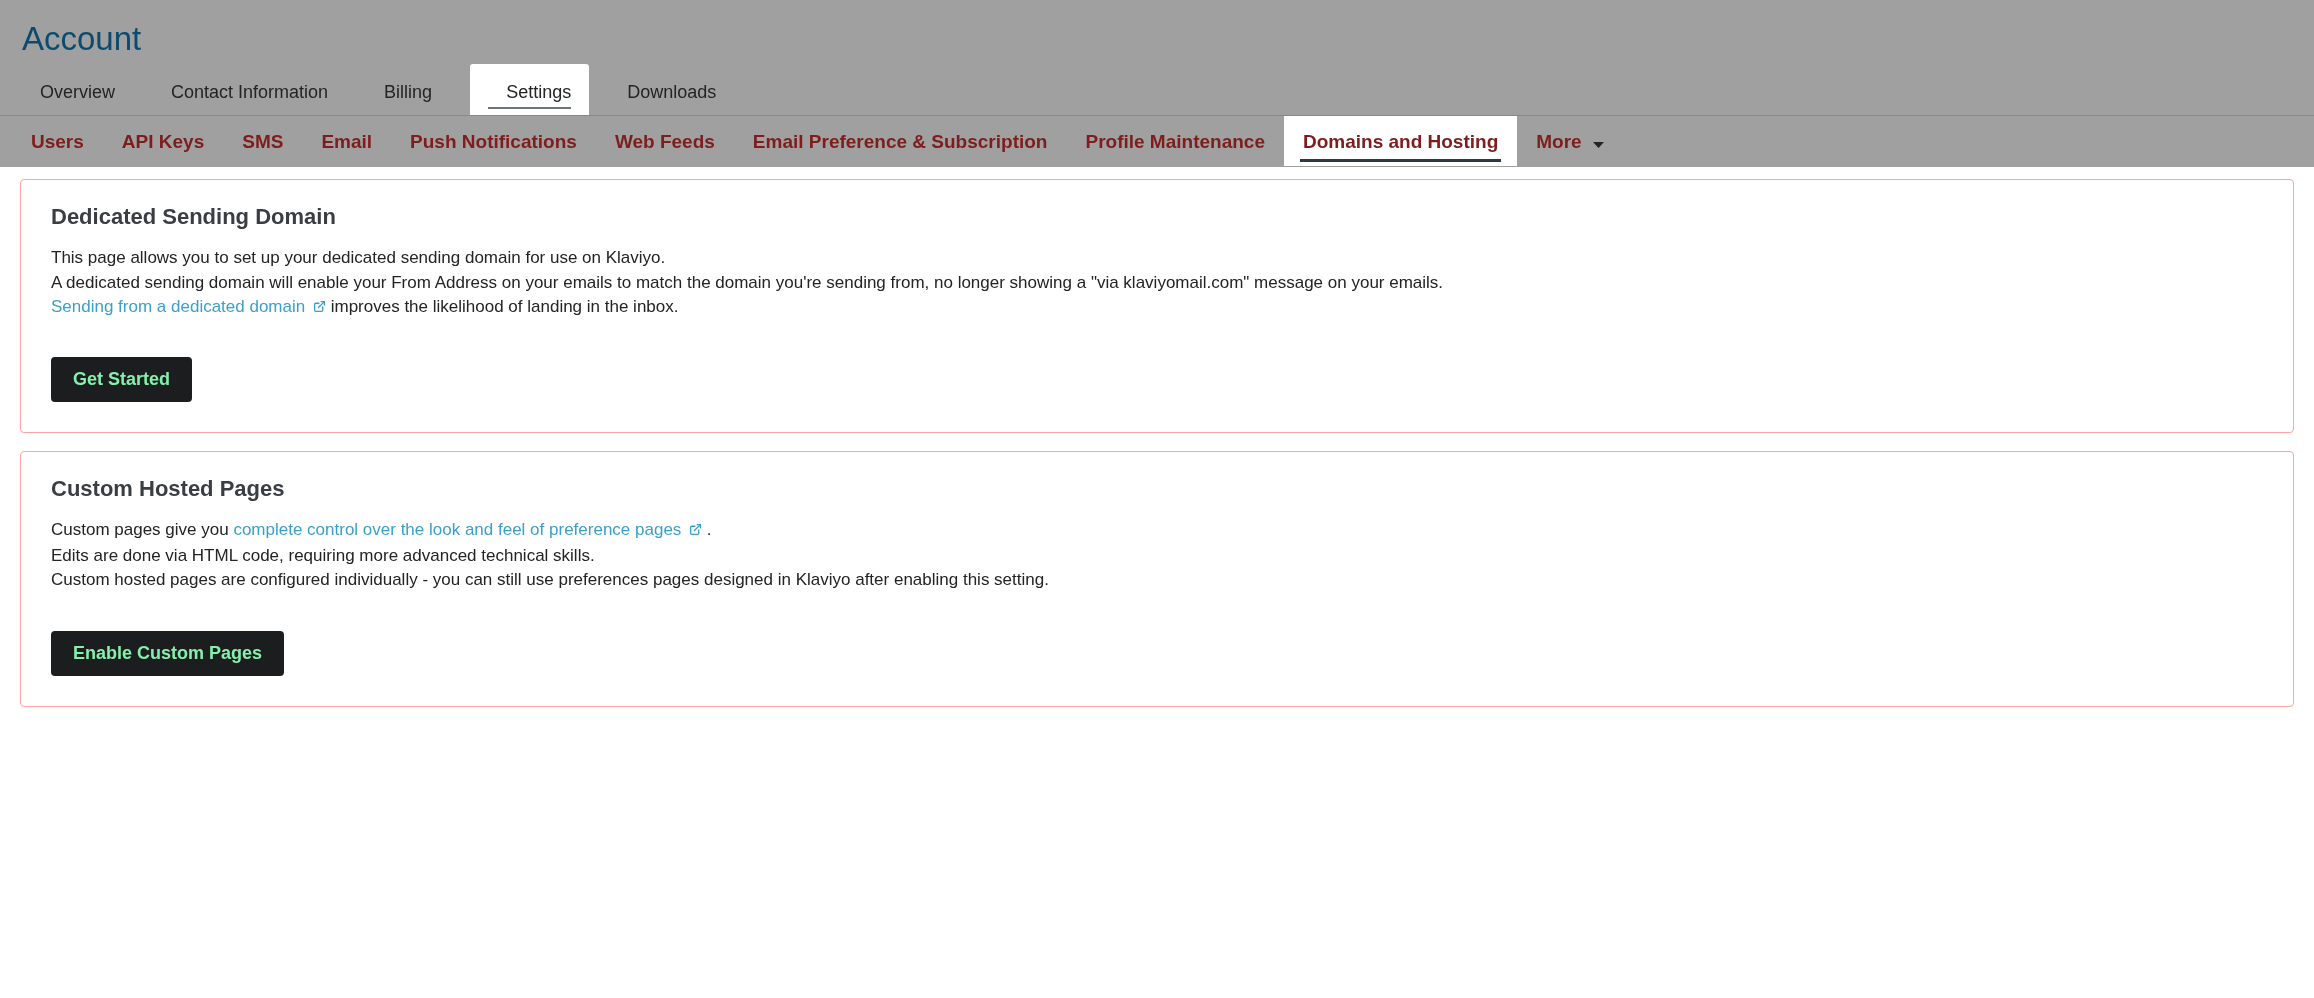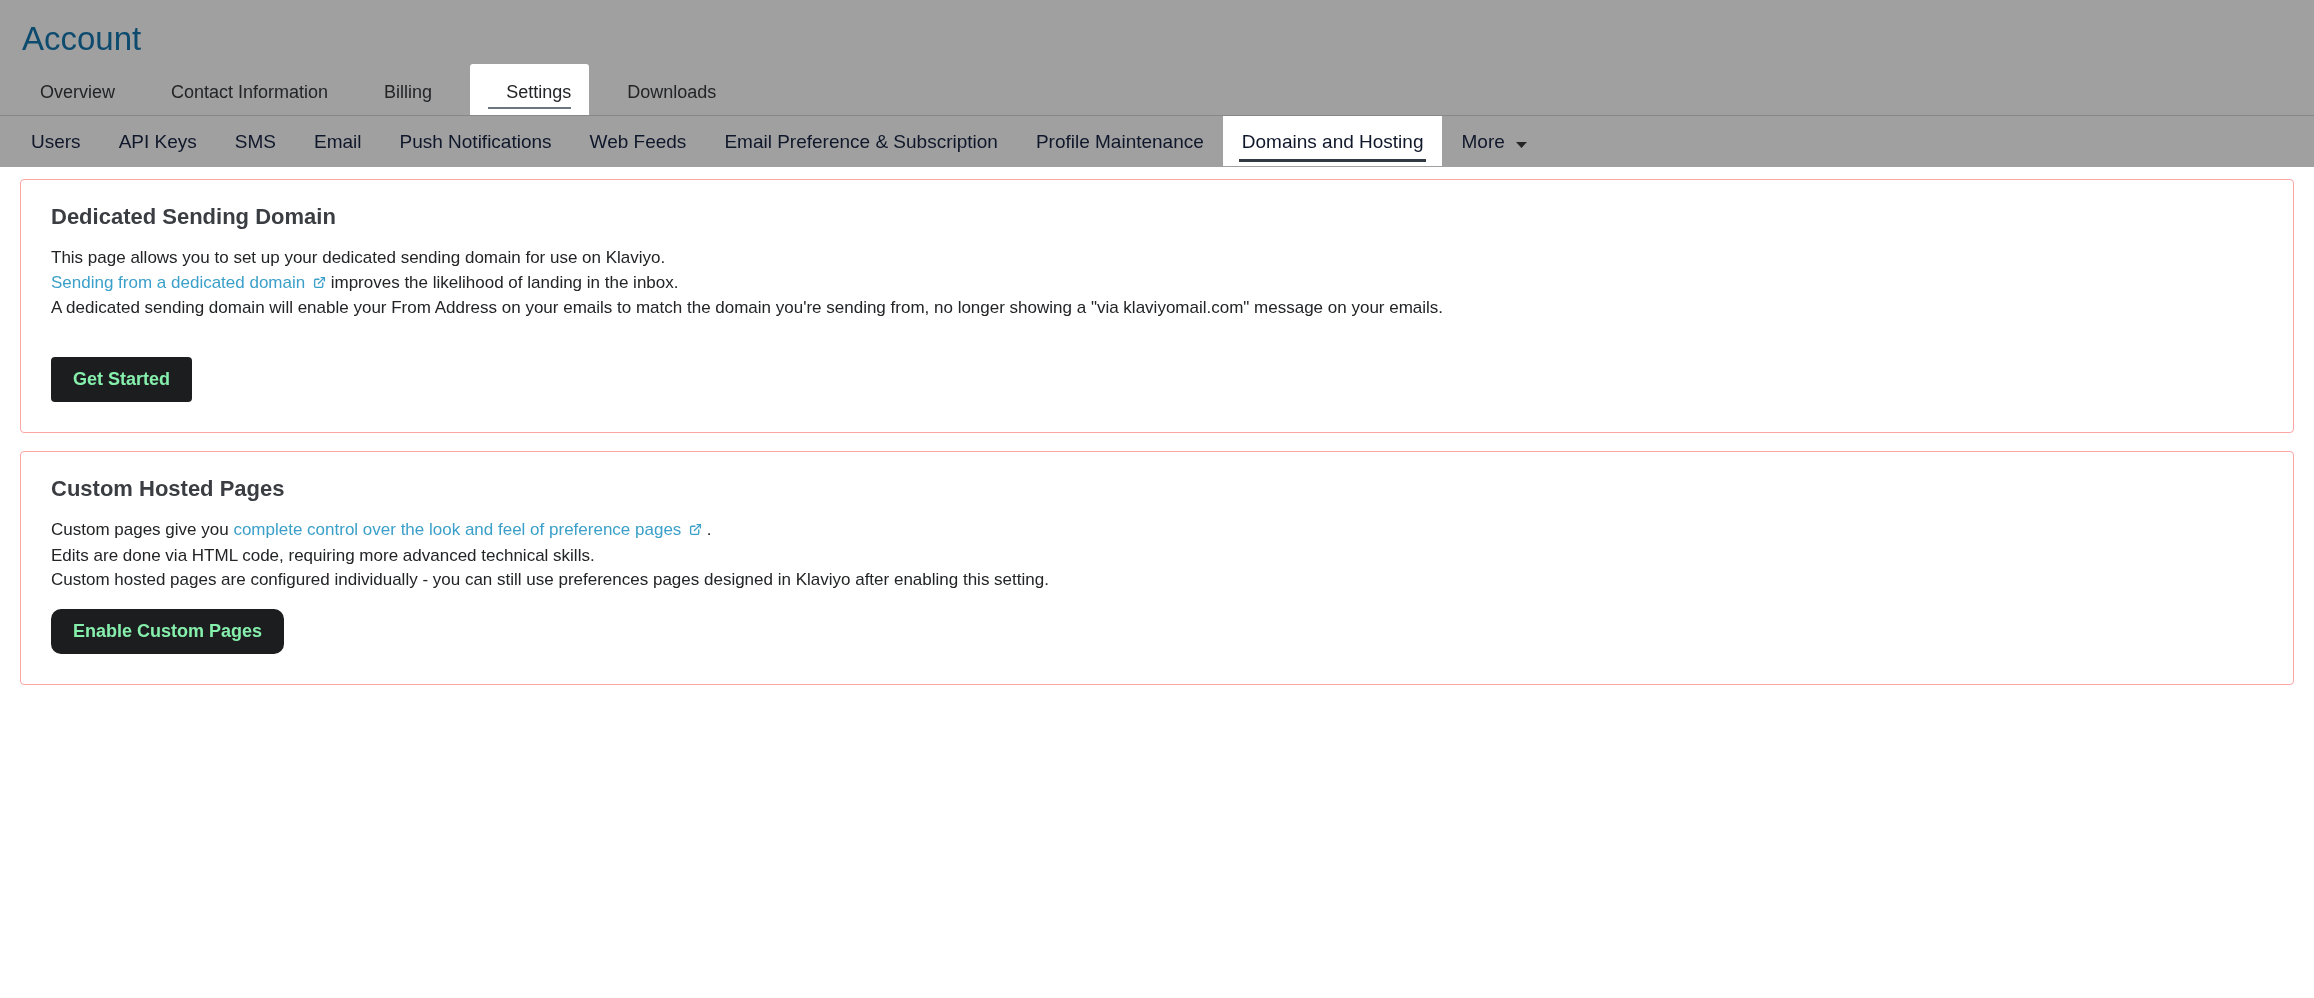--- a/index.html
+++ b/index.html
@@ -52,24 +52,25 @@
     .secondary-tabs {
       display: flex;
       background: #a0a0a0;
       padding: 0 12px;
       align-items: center;
       flex-wrap: wrap;
     }
     .secondary-tab {
       padding: 15px 19px 13px;
       font-size: 19px;
-      color: #0f172a;
+      color: #7f1d1d;
       cursor: pointer;
       position: relative;
       white-space: nowrap;
+      font-weight: bold;
     }
     .secondary-tab.active {
       background: #fff;
     }
     .secondary-tab.active::after {
       content: "";
       position: absolute;
       left: 16px;
       right: 16px;
       bottom: 4px;
@@ -121,22 +122,21 @@
       color: #86efac;
       font-size: 18px;
       font-weight: 600;
       padding: 12px 22px;
       border-radius: 4px;
       border: none;
       cursor: pointer;
       margin-top: 36px;
     }
     .btn.secondary-margin {
-      margin-top: 16px;
-      border-radius: 10px;
+      margin-top: 38px;
     }
   </style>
 </head>
 <body>
 
 <div class="header-area">
   <h1 class="page-title">Account</h1>
 
   <div class="primary-tabs">
     <div class="primary-tab">Overview</div>
@@ -166,33 +166,33 @@
     </div>
   </div>
 </div>
 
 <div class="content">
 
   <div class="card">
     <h2 class="card-title">Dedicated Sending Domain</h2>
     <div class="card-body">
       <p>This page allows you to set up your dedicated sending domain for use on Klaviyo.</p>
+      <p>A dedicated sending domain will enable your From Address on your emails to match the domain you're sending from, no longer showing a "via klaviyomail.com" message on your emails.</p>
       <p>
         <a class="link">
           <span>Sending from a dedicated domain</span>
           <span class="ext-icon">
             <svg width="13" height="13" viewBox="0 0 24 24" fill="none" stroke="#3ba0c9" stroke-width="2.5" stroke-linecap="round" stroke-linejoin="round">
                 <path d="M18 13v6a2 2 0 0 1-2 2H5a2 2 0 0 1-2-2V8a2 2 0 0 1 2-2h6"></path>
                 <polyline points="15 3 21 3 21 9"></polyline>
                 <line x1="10" y1="14" x2="21" y2="3"></line>
               </svg>
           </span>
         </a><span> improves the likelihood of landing in the inbox.</span>
       </p>
-      <p>A dedicated sending domain will enable your From Address on your emails to match the domain you're sending from, no longer showing a "via klaviyomail.com" message on your emails.</p>
     </div>
     <button class="btn">Get Started</button>
   </div>
 
   <div class="card">
     <h2 class="card-title">Custom Hosted Pages</h2>
     <div class="card-body">
       <p>
         <span>Custom pages give you </span><a class="link">
           <span>complete control over the look and feel of preference pages</span>

